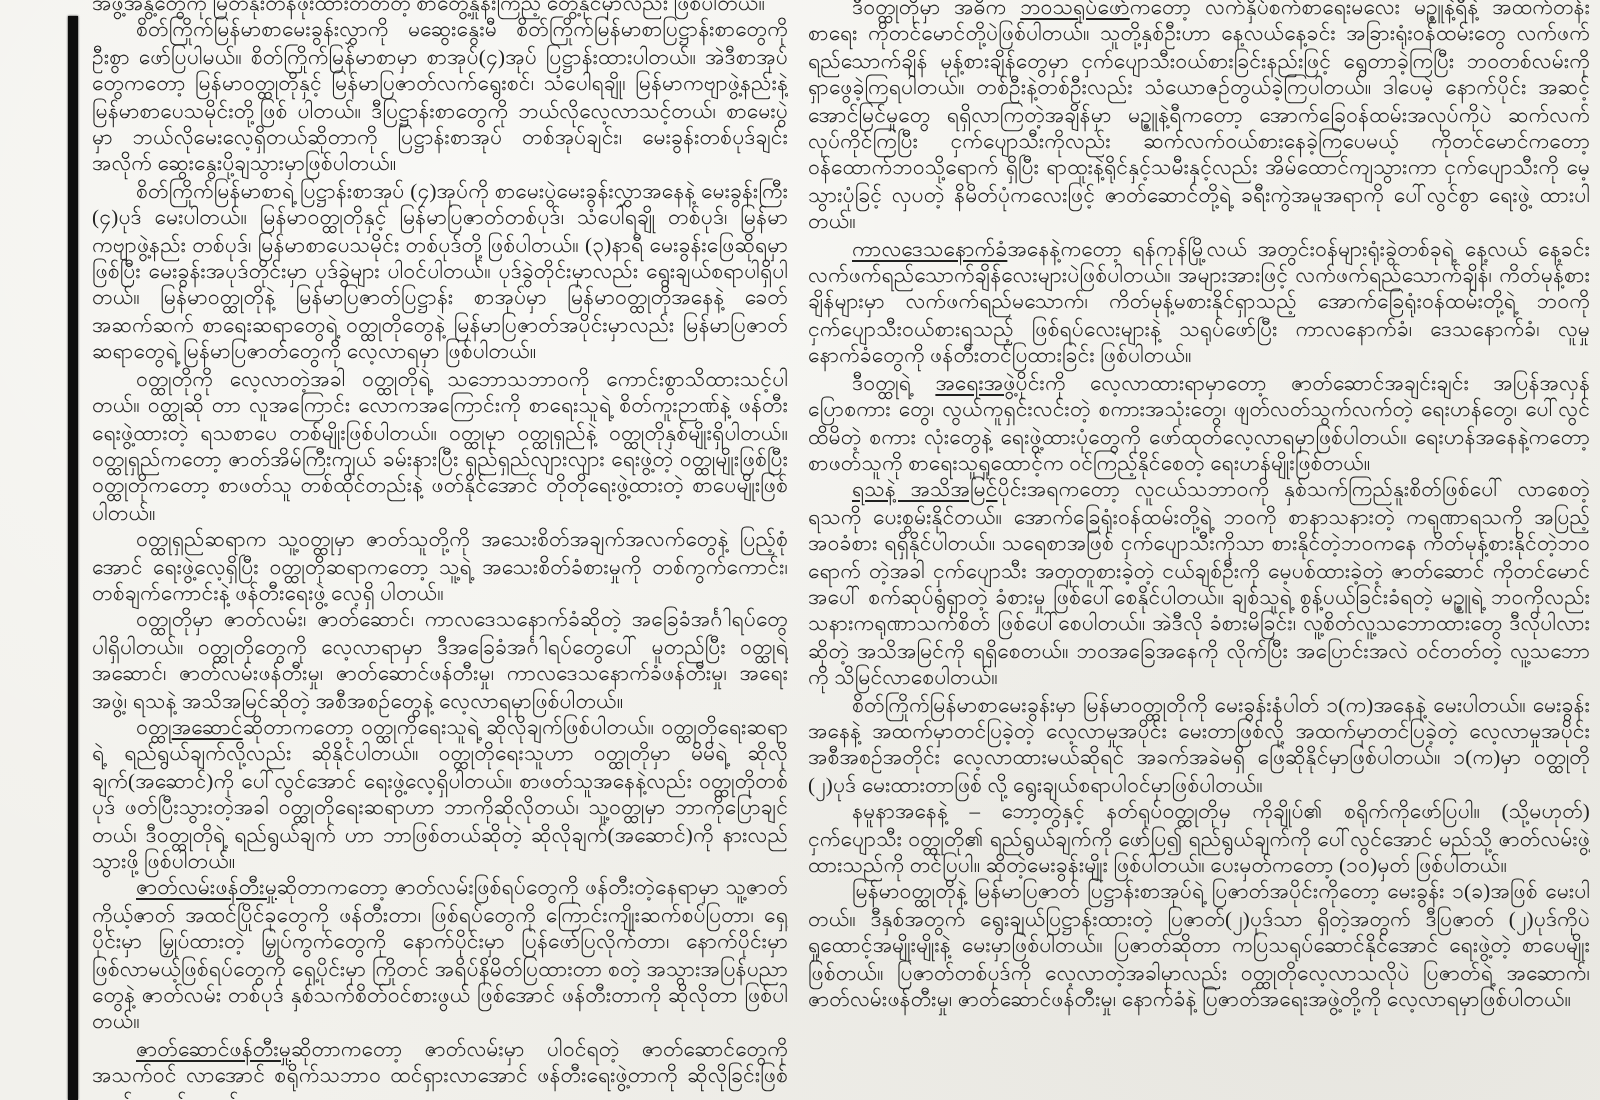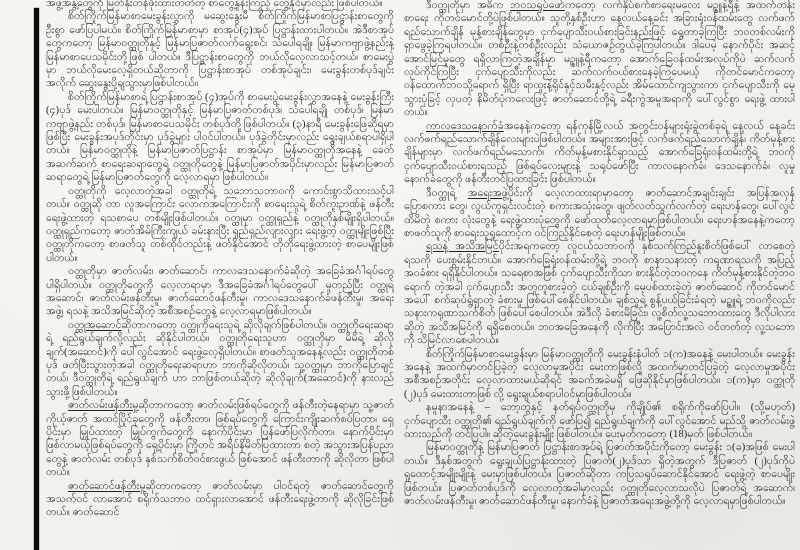--- a/index.html
+++ b/index.html
@@ -47,27 +47,28 @@
 </head>
 <body>
 
 <div id="page">
   <div class="edge-bar"></div>
   <div id="col-left" class="col">
       <p class="no-indent"><span>အဖွဲ့အနွဲ့တွေကို မြတ်နိုးတန်ဖိုးထားတတ်တဲ့ စာတွေ့နှုန်းကြည့် တွေ့နိုင်မှာလည်း ဖြစ်ပါတယ်။</span></p>
       <p><span>စိတ်ကြိုက်မြန်မာစာမေးခွန်းလွှာကို မဆွေးနွေးမီ စိတ်ကြိုက်မြန်မာစာပြဋ္ဌာန်းစာတွေကို ဦးစွာ ဖော်ပြပါမယ်။ စိတ်ကြိုက်မြန်မာစာမှာ စာအုပ်(၄)အုပ် ပြဋ္ဌာန်းထားပါတယ်။ အဲဒီစာအုပ်တွေကတော့ မြန်မာဝတ္ထုတိုနှင့် မြန်မာပြဇာတ်လက်ရွေးစင်၊ သံပေါရချို၊ မြန်မာကဗျာဖွဲ့နည်းနဲ့ မြန်မာစာပေသမိုင်းတို့ဖြစ် ပါတယ်။ ဒီပြဋ္ဌာန်းစာတွေကို ဘယ်လိုလေ့လာသင့်တယ်၊ စာမေးပွဲမှာ ဘယ်လိုမေးလေ့ရှိတယ်ဆိုတာကို ပြဋ္ဌာန်းစာအုပ် တစ်အုပ်ချင်း၊ မေးခွန်းတစ်ပုဒ်ချင်းအလိုက် ဆွေးနွေးပို့ချသွားမှာဖြစ်ပါတယ်။</span></p>
       <p><span>စိတ်ကြိုက်မြန်မာစာရဲ့ ပြဋ္ဌာန်းစာအုပ် (၄)အုပ်ကို စာမေးပွဲမေးခွန်းလွှာအနေနဲ့ မေးခွန်းကြီး (၄)ပုဒ် မေးပါတယ်။ မြန်မာဝတ္ထုတိုနှင့် မြန်မာပြဇာတ်တစ်ပုဒ်၊ သံပေါရချို တစ်ပုဒ်၊ မြန်မာကဗျာဖွဲ့နည်း တစ်ပုဒ်၊ မြန်မာစာပေသမိုင်း တစ်ပုဒ်တို့ဖြစ်ပါတယ်။ (၃)နာရီ မေးခွန်းဖြေဆိုရမှာဖြစ်ပြီး မေးခွန်းအပုဒ်တိုင်းမှာ ပုဒ်ခွဲများ ပါဝင်ပါတယ်။ ပုဒ်ခွဲတိုင်းမှာလည်း ရွေးချယ်စရာပါရှိပါတယ်။ မြန်မာဝတ္ထုတိုနဲ့ မြန်မာပြဇာတ်ပြဋ္ဌာန်း စာအုပ်မှာ မြန်မာဝတ္ထုတိုအနေနဲ့ ခေတ်အဆက်ဆက် စာရေးဆရာတွေရဲ့ ဝတ္ထုတိုတွေနဲ့ မြန်မာပြဇာတ်အပိုင်းမှာလည်း မြန်မာပြဇာတ်ဆရာတွေရဲ့ မြန်မာပြဇာတ်တွေကို လေ့လာရမှာ ဖြစ်ပါတယ်။</span></p>
       <p><span>ဝတ္ထုတိုကို လေ့လာတဲ့အခါ ဝတ္ထုတိုရဲ့ သဘောသဘာဝကို ကောင်းစွာသိထားသင့်ပါတယ်။ ဝတ္ထုဆို တာ လူအကြောင်း လောကအကြောင်းကို စာရေးသူရဲ့ စိတ်ကူးဉာဏ်နဲ့ ဖန်တီးရေးဖွဲ့ထားတဲ့ ရသစာပေ တစ်မျိုးဖြစ်ပါတယ်။ ဝတ္ထုမှာ ဝတ္ထုရှည်နဲ့ ဝတ္ထုတိုနှစ်မျိုးရှိပါတယ်။ ဝတ္ထုရှည်ကတော့ ဇာတ်အိမ်ကြီးကျယ် ခမ်းနားပြီး ရှည်ရှည်လျားလျား ရေးဖွဲ့တဲ့ ဝတ္ထုမျိုးဖြစ်ပြီး ဝတ္ထုတိုကတော့ စာဖတ်သူ တစ်ထိုင်တည်းနဲ့ ဖတ်နိုင်အောင် တိုတိုရေးဖွဲ့ထားတဲ့ စာပေမျိုးဖြစ်ပါတယ်။</span></p>
+      <p><span>ဝတ္ထုရှည်ဆရာက သူ့ဝတ္ထုမှာ ဇာတ်သူတို့ကို အသေးစိတ်အချက်အလက်တွေနဲ့ ပြည့်စုံအောင် ရေးဖွဲ့လေ့ရှိပြီး ဝတ္ထုတိုဆရာကတော့ သူ့ရဲ့ အသေးစိတ်ခံစားမှုကို တစ်ကွက်ကောင်း၊ တစ်ချက်ကောင်းနဲ့ ဖန်တီးရေးဖွဲ့ လေ့ရှိ ပါတယ်။</span></p>
       <p><span>ဝတ္ထုတိုမှာ ဇာတ်လမ်း၊ ဇာတ်ဆောင်၊ ကာလဒေသနောက်ခံဆိုတဲ့ အခြေခံအင်္ဂါရပ်တွေပါရှိပါတယ်။ ဝတ္ထုတိုတွေကို လေ့လာရာမှာ ဒီအခြေခံအင်္ဂါရပ်တွေပေါ် မူတည်ပြီး ဝတ္ထုရဲ့ အဆောင်၊ ဇာတ်လမ်းဖန်တီးမှု၊ ဇာတ်ဆောင်ဖန်တီးမှု၊ ကာလဒေသနောက်ခံဖန်တီးမှု၊ အရေးအဖွဲ့၊ ရသနဲ့ အသိအမြင်ဆိုတဲ့ အစီအစဉ်တွေနဲ့ လေ့လာရမှာဖြစ်ပါတယ်။</span></p>
       <p><span>ဝတ္ထု</span><span class="lead">အဆောင်</span><span>ဆိုတာကတော့ ဝတ္ထုကိုရေးသူရဲ့ ဆိုလိုချက်ဖြစ်ပါတယ်။ ဝတ္ထုတိုရေးဆရာရဲ့ ရည်ရွယ်ချက်လို့လည်း ဆိုနိုင်ပါတယ်။ ဝတ္ထုတိုရေးသူဟာ ဝတ္ထုတိုမှာ မိမိရဲ့ ဆိုလိုချက်(အဆောင်)ကို ပေါ်လွင်အောင် ရေးဖွဲ့လေ့ရှိပါတယ်။ စာဖတ်သူအနေနဲ့လည်း ဝတ္ထုတိုတစ်ပုဒ် ဖတ်ပြီးသွားတဲ့အခါ ဝတ္ထုတိုရေးဆရာဟာ ဘာကိုဆိုလိုတယ်၊ သူ့ဝတ္ထုမှာ ဘာကိုပြောချင်တယ်၊ ဒီဝတ္ထုတိုရဲ့ ရည်ရွယ်ချက် ဟာ ဘာဖြစ်တယ်ဆိုတဲ့ ဆိုလိုချက်(အဆောင်)ကို နားလည်သွားဖို့ဖြစ်ပါတယ်။</span></p>
       <p><span class="lead">ဇာတ်လမ်းဖန်တီးမှု</span><span>ဆိုတာကတော့ ဇာတ်လမ်းဖြစ်ရပ်တွေကို ဖန်တီးတဲ့နေရာမှာ သူ့ဇာတ်ကိုယ့်ဇာတ် အထင်ပြိုင်ခုတွေကို ဖန်တီးတာ၊ ဖြစ်ရပ်တွေကို ကြောင်းကျိုးဆက်စပ်ပြတာ၊ ရှေ့ပိုင်းမှာ မြှုပ်ထားတဲ့ မြှုပ်ကွက်တွေကို နောက်ပိုင်းမှာ ပြန်ဖော်ပြလိုက်တာ၊ နောက်ပိုင်းမှာ ဖြစ်လာမယ့်ဖြစ်ရပ်တွေကို ရှေ့ပိုင်းမှာ ကြိုတင် အရိပ်နိမိတ်ပြထားတာ စတဲ့ အသွားအပြန်ပညာတွေနဲ့ ဇာတ်လမ်း တစ်ပုဒ် နှစ်သက်စိတ်ဝင်စားဖွယ် ဖြစ်အောင် ဖန်တီးတာကို ဆိုလိုတာ ဖြစ်ပါတယ်။</span></p>
       <p><span class="lead">ဇာတ်ဆောင်ဖန်တီးမှု</span><span>ဆိုတာကတော့ ဇာတ်လမ်းမှာ ပါဝင်ရတဲ့ ဇာတ်ဆောင်တွေကို အသက်ဝင် လာအောင် စရိုက်သဘာဝ ထင်ရှားလာအောင် ဖန်တီးရေးဖွဲ့တာကို ဆိုလိုခြင်းဖြစ်တယ်။ ဇာတ်ဆောင်</span></p>
     </div>
   <div id="col-right" class="col">
       <p><span>ဒီဝတ္ထုတိုမှာ အဓိက </span><span class="lead">ဘဝသရုပ်ဖော်</span><span>ကတော့ လက်နှိပ်စက်စာရေးမလေး မဉ္ဇူနဲ့ရီနဲ့ အထက်တန်း စာရေး ကိုတင်မောင်တို့ပဲဖြစ်ပါတယ်။ သူတို့နှစ်ဦးဟာ နေ့လယ်နေ့ခင်း အခြားရုံးဝန်ထမ်းတွေ လက်ဖက် ရည်သောက်ချိန် မုန့်စားချိန်တွေမှာ ငှက်ပျောသီးဝယ်စားခြင်းနည်းဖြင့် ရွေတာခဲ့ကြပြီး ဘဝတစ်လမ်းကို ရှာဖွေခဲ့ကြရပါတယ်။ တစ်ဦးနဲ့တစ်ဦးလည်း သံယောဇဉ်တွယ်ခဲ့ကြပါတယ်။ ဒါပေမဲ့ နောက်ပိုင်း အဆင့် အောင်မြင်မှုတွေ ရရှိလာကြတဲ့အချိန်မှာ မဉ္ဇူနဲ့ရီကတော့ အောက်ခြေဝန်ထမ်းအလုပ်ကိုပဲ ဆက်လက်လုပ်ကိုင်ကြပြီး ငှက်ပျောသီးကိုလည်း ဆက်လက်ဝယ်စားနေခဲ့ကြပေမယ့် ကိုတင်မောင်ကတော့ ဝန်ထောက်ဘဝသို့ရောက် ရှိပြီး ရာထူးနဲ့ရိုင်နှင့်သမီးနှင့်လည်း အိမ်ထောင်ကျသွားကာ ငှက်ပျောသီးကို မေ့သွားပုံခြင့် လှပတဲ့ နိမိတ်ပုံကလေးဖြင့် ဇာတ်ဆောင်တို့ရဲ့ ခရီးကွဲအမူအရာကို ပေါ်လွင်စွာ ရေးဖွဲ့ ထားပါတယ်။</span></p>
       <p><span class="lead">ကာလဒေသနောက်ခံ</span><span>အနေနဲ့ကတော့ ရန်ကုန်မြို့လယ် အတွင်းဝန်များရုံးခွဲတစ်ခုရဲ့ နေ့လယ် နေ့ခင်း လက်ဖက်ရည်သောက်ချိန်လေးများပဲဖြစ်ပါတယ်။ အများအားဖြင့် လက်ဖက်ရည်သောက်ချိန်၊ ကိတ်မုန့်စားချိန်များမှာ လက်ဖက်ရည်မသောက်၊ ကိတ်မုန့်မစားနိုင်ရှာသည့် အောက်ခြေရုံးဝန်ထမ်းတို့ရဲ့ ဘဝကို ငှက်ပျောသီးဝယ်စားရသည့် ဖြစ်ရပ်လေးများနဲ့ သရုပ်ဖော်ပြီး ကာလနောက်ခံ၊ ဒေသနောက်ခံ၊ လူမှု နောက်ခံတွေကို ဖန်တီးတင်ပြထားခြင်း ဖြစ်ပါတယ်။</span></p>
       <p><span>ဒီဝတ္ထုရဲ့ </span><span class="lead">အရေးအဖွဲ့</span><span>ပိုင်းကို လေ့လာထားရာမှာတော့ ဇာတ်ဆောင်အချင်းချင်း အပြန်အလှန် ပြောစကား တွေ၊ လွယ်ကူရှင်းလင်းတဲ့ စကားအသုံးတွေ၊ ဖျတ်လတ်သွက်လက်တဲ့ ရေးဟန်တွေ၊ ပေါ်လွင်ထိမိတဲ့ စကား လုံးတွေနဲ့ ရေးဖွဲ့ထားပုံတွေကို ဖော်ထုတ်လေ့လာရမှာဖြစ်ပါတယ်။ ရေးဟန်အနေနဲ့ကတော့ စာဖတ်သူကို စာရေးသူရှုထောင့်က ဝင်ကြည့်နိုင်စေတဲ့ ရေးဟန်မျိုးဖြစ်တယ်။</span></p>
       <p><span class="lead">ရသနဲ့ အသိအမြင်</span><span>ပိုင်းအရကတော့ လူငယ်သဘာဝကို နှစ်သက်ကြည်နူးစိတ်ဖြစ်ပေါ် လာစေတဲ့ ရသကို ပေးစွမ်းနိုင်တယ်။ အောက်ခြေရုံးဝန်ထမ်းတို့ရဲ့ ဘဝကို စာနာသနားတဲ့ ကရုဏာရသကို အပြည့် အဝခံစား ရရှိနိုင်ပါတယ်။ သရေစာအဖြစ် ငှက်ပျောသီးကိုသာ စားနိုင်တဲ့ဘဝကနေ ကိတ်မုန့်စားနိုင်တဲ့ဘဝ ရောက် တဲ့အခါ ငှက်ပျောသီး အတူတူစားခဲ့တဲ့ ငယ်ချစ်ဦးကို မေ့ပစ်ထားခဲ့တဲ့ ဇာတ်ဆောင် ကိုတင်မောင်အပေါ် စက်ဆုပ်ရွံရှာတဲ့ ခံစားမှု ဖြစ်ပေါ်စေနိုင်ပါတယ်။ ချစ်သူရဲ့ စွန့်ပယ်ခြင်းခံရတဲ့ မဉ္ဇူရဲ့ ဘဝကိုလည်း သနားကရုဏာသက်စိတ် ဖြစ်ပေါ်စေပါတယ်။ အဲဒီလို ခံစားမိခြင်း၊ လူ့စိတ်လူ့သဘောထားတွေ ဒီလိုပါလားဆိုတဲ့ အသိအမြင်ကို ရရှိစေတယ်။ ဘဝအခြေအနေကို လိုက်ပြီး အပြောင်းအလဲ ဝင်တတ်တဲ့ လူ့သဘောကို သိမြင်လာစေပါတယ်။</span></p>
       <p><span>စိတ်ကြိုက်မြန်မာစာမေးခွန်းမှာ မြန်မာဝတ္ထုတိုကို မေးခွန်းနံပါတ် ၁(က)အနေနဲ့ မေးပါတယ်။ မေးခွန်း အနေနဲ့ အထက်မှာတင်ပြခဲ့တဲ့ လေ့လာမှုအပိုင်း မေးတာဖြစ်လို့ အထက်မှာတင်ပြခဲ့တဲ့ လေ့လာမှုအပိုင်း အစီအစဉ်အတိုင်း လေ့လာထားမယ်ဆိုရင် အခက်အခဲမရှိ ဖြေဆိုနိုင်မှာဖြစ်ပါတယ်။ ၁(က)မှာ ဝတ္ထုတို (၂)ပုဒ် မေးထားတာဖြစ် လို့ ရွေးချယ်စရာပါဝင်မှာဖြစ်ပါတယ်။</span></p>
-      <p><span>နမူနာအနေနဲ့ – ဘော့တွဲနှင့် နတ်ရုပ်ဝတ္ထုတိုမှ ကိုချိုပ်၏ စရိုက်ကိုဖော်ပြပါ။ (သို့မဟုတ်) ငှက်ပျောသီး ဝတ္ထုတို၏ ရည်ရွယ်ချက်ကို ဖော်ပြ၍ ရည်ရွယ်ချက်ကို ပေါ်လွင်အောင် မည်သို့ ဇာတ်လမ်းဖွဲ့ထားသည်ကို တင်ပြပါ။ ဆိုတဲ့မေးခွန်းမျိုး ဖြစ်ပါတယ်။ ပေးမှတ်ကတော့ (18)မှတ် ဖြစ်ပါတယ်။</span></p>
+      <p><span>နမူနာအနေနဲ့ – ဘော့တွဲနှင့် နတ်ရုပ်ဝတ္ထုတိုမှ ကိုချိုပ်၏ စရိုက်ကိုဖော်ပြပါ။ (သို့မဟုတ်) ငှက်ပျောသီး ဝတ္ထုတို၏ ရည်ရွယ်ချက်ကို ဖော်ပြ၍ ရည်ရွယ်ချက်ကို ပေါ်လွင်အောင် မည်သို့ ဇာတ်လမ်းဖွဲ့ထားသည်ကို တင်ပြပါ။ ဆိုတဲ့မေးခွန်းမျိုး ဖြစ်ပါတယ်။ ပေးမှတ်ကတော့ (၁၀)မှတ် ဖြစ်ပါတယ်။</span></p>
       <p><span>မြန်မာဝတ္ထုတိုနဲ့ မြန်မာပြဇာတ် ပြဋ္ဌာန်းစာအုပ်ရဲ့ ပြဇာတ်အပိုင်းကိုတော့ မေးခွန်း ၁(ခ)အဖြစ် မေးပါတယ်။ ဒီနှစ်အတွက် ရွေးချယ်ပြဋ္ဌာန်းထားတဲ့ ပြဇာတ်(၂)ပုဒ်သာ ရှိတဲ့အတွက် ဒီပြဇာတ် (၂)ပုဒ်ကိုပဲ ရှုထောင့်အမျိုးမျိုးနဲ့ မေးမှာဖြစ်ပါတယ်။ ပြဇာတ်ဆိုတာ ကပြသရုပ်ဆောင်နိုင်အောင် ရေးဖွဲ့တဲ့ စာပေမျိုး ဖြစ်တယ်။ ပြဇာတ်တစ်ပုဒ်ကို လေ့လာတဲ့အခါမှာလည်း ဝတ္ထုတိုလေ့လာသလိုပဲ ပြဇာတ်ရဲ့ အဆောက်၊ ဇာတ်လမ်းဖန်တီးမှု၊ ဇာတ်ဆောင်ဖန်တီးမှု၊ နောက်ခံနဲ့ ပြဇာတ်အရေးအဖွဲ့တို့ကို လေ့လာရမှာဖြစ်ပါတယ်။</span></p>
     </div>
 </div>
 
 </body></html>

